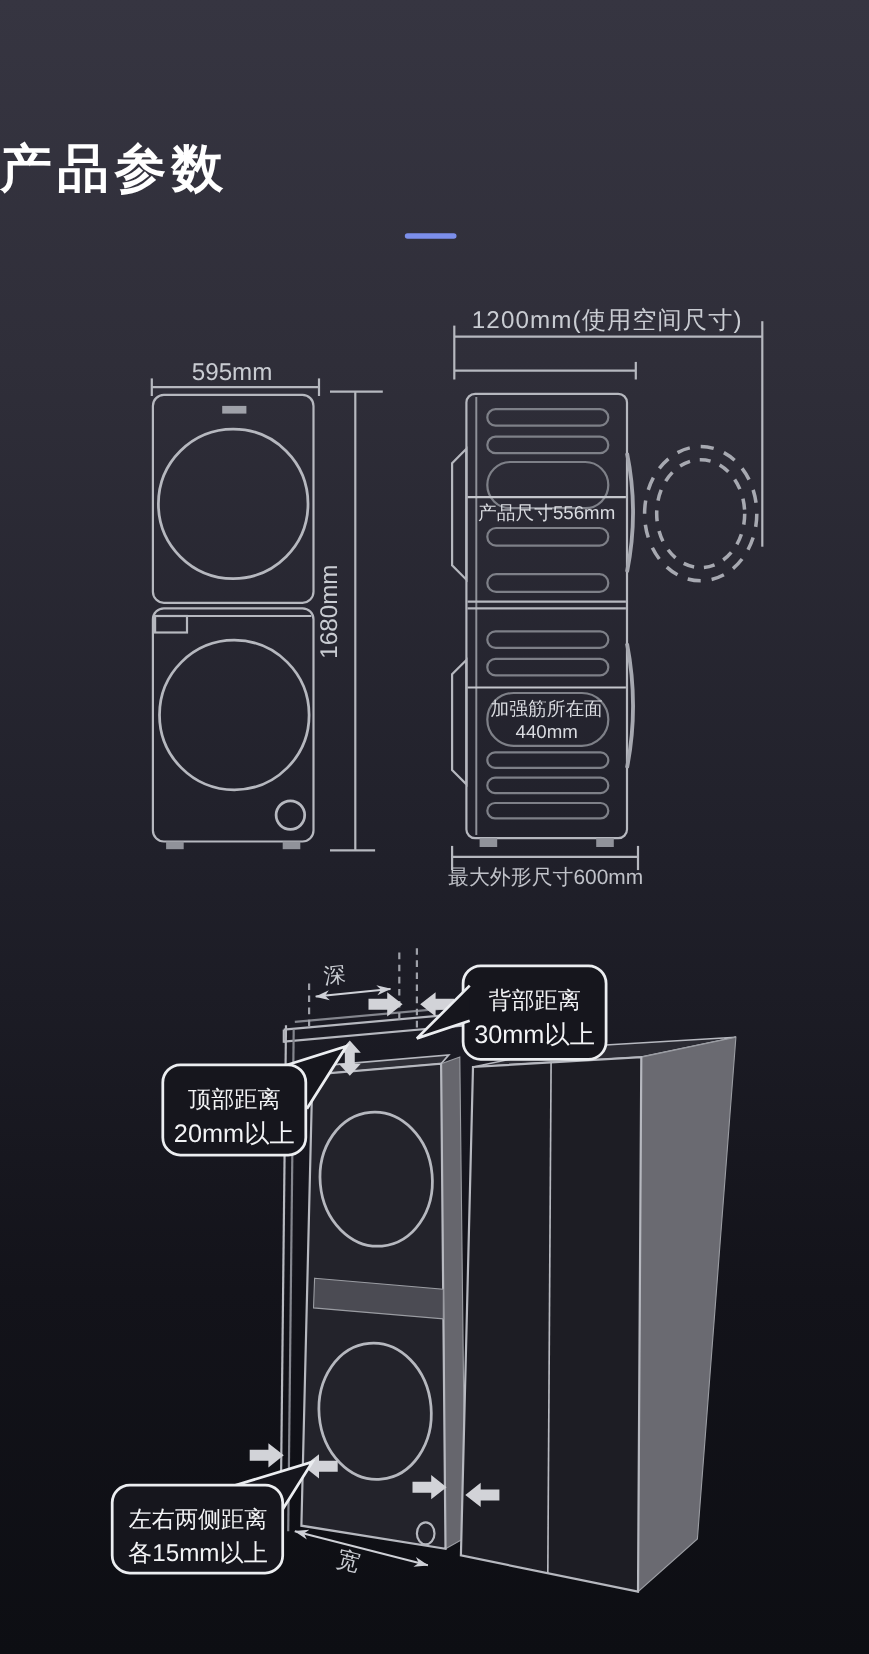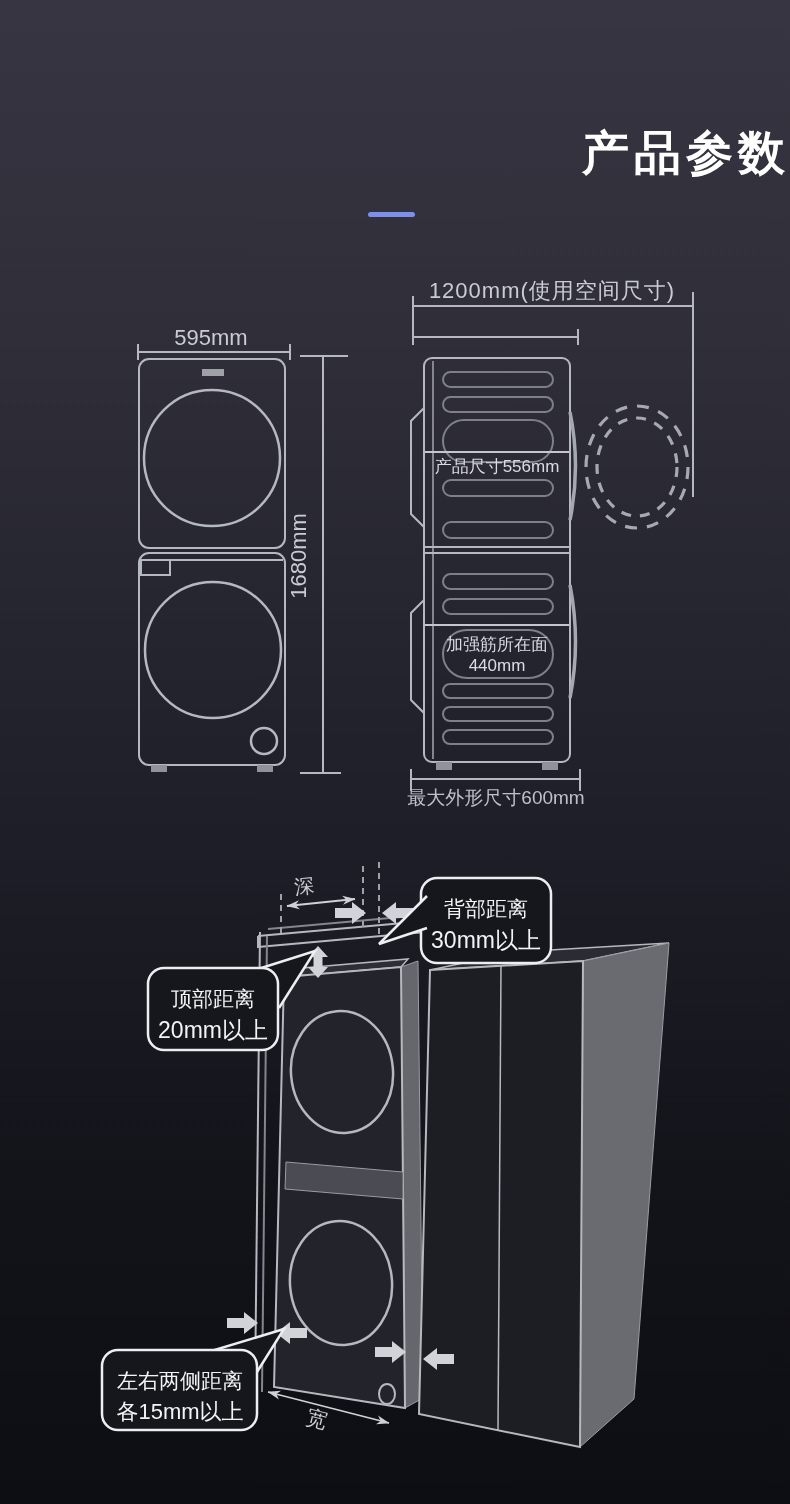--- a/index.html
+++ b/index.html
@@ -2,21 +2,21 @@
 <html><head>
 <meta charset="utf-8">
 <style>
   html,body{margin:0;padding:0;}
   body{
     width:790px;height:1504px;position:relative;overflow:hidden;
     background:linear-gradient(180deg,#363541 0%, #2f2e39 22%, #20202a 52%, #13131a 78%, #0d0e13 100%);
     font-family:"Liberation Sans","DejaVu Sans",sans-serif;
   }
   .title{
-    position:absolute;top:127px;left:0;width:790px;text-align:right;
+    position:absolute;top:127px;left:0;width:790px;text-align:left;
     font-size:47px;font-weight:700;line-height:1.1;color:#ffffff;letter-spacing:5px;
   }
   .accent-bar{
     position:absolute;top:212px;left:368px;width:47px;height:5px;
     border-radius:3px;background:#7c8feb;
   }
   svg.diagram{position:absolute;top:0;left:0;}
   text{font-family:"Liberation Sans","DejaVu Sans",sans-serif;}
   .dimtxt{fill:#c9ccd2;}
   .lbltxt{fill:#dadce1;}

